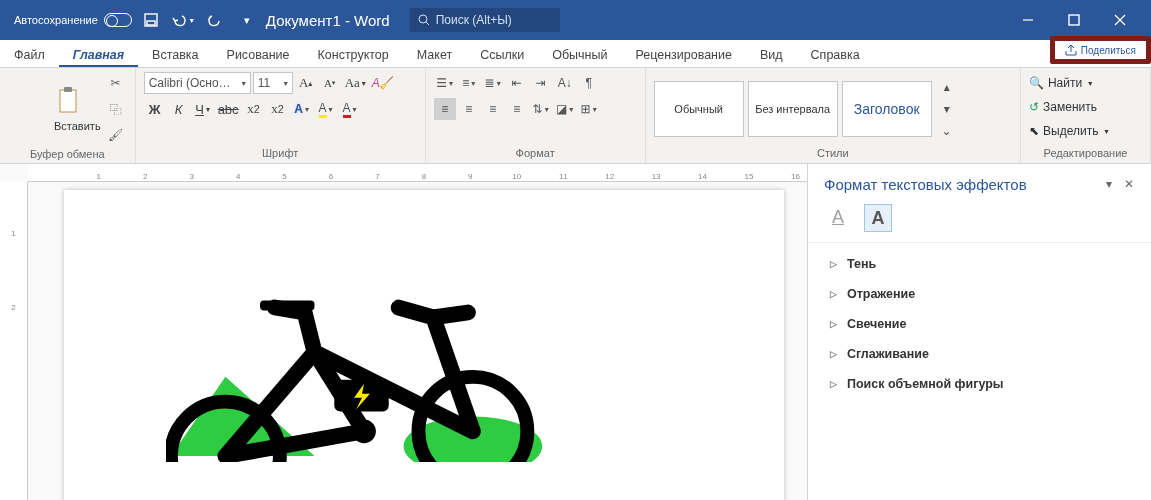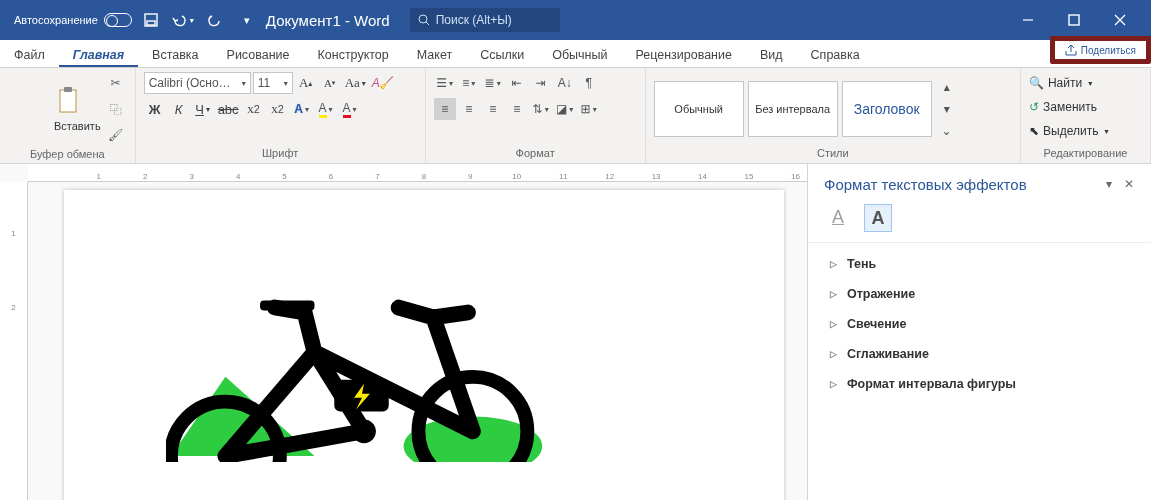--- a/index.html
+++ b/index.html
@@ -353,17 +353,17 @@
       <div class="rp-item">
           <b>Отражение</b>
         </div>
       <div class="rp-item">
           <b>Свечение</b>
         </div>
       <div class="rp-item">
           <b>Сглаживание</b>
         </div>
       <div class="rp-item">
-          <b>Формат интервала фигуры</b>
+          <b>Поиск объемной фигуры</b>
         </div>
     </div>
   </div>
 </div>
 
 </body></html>

